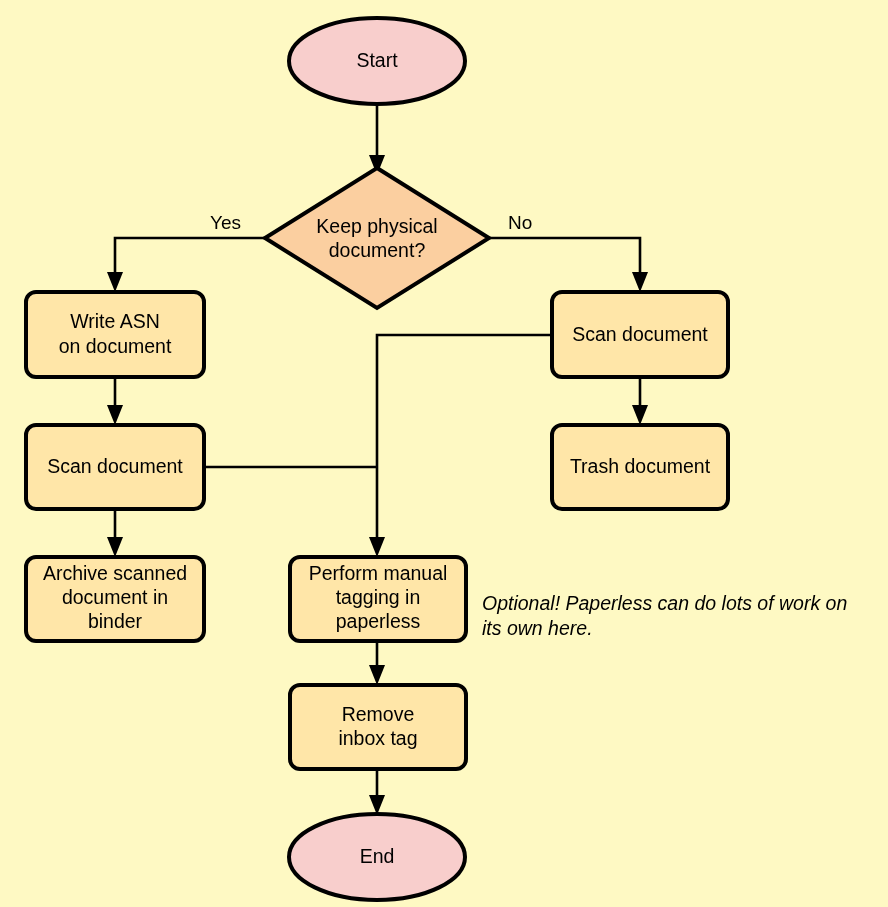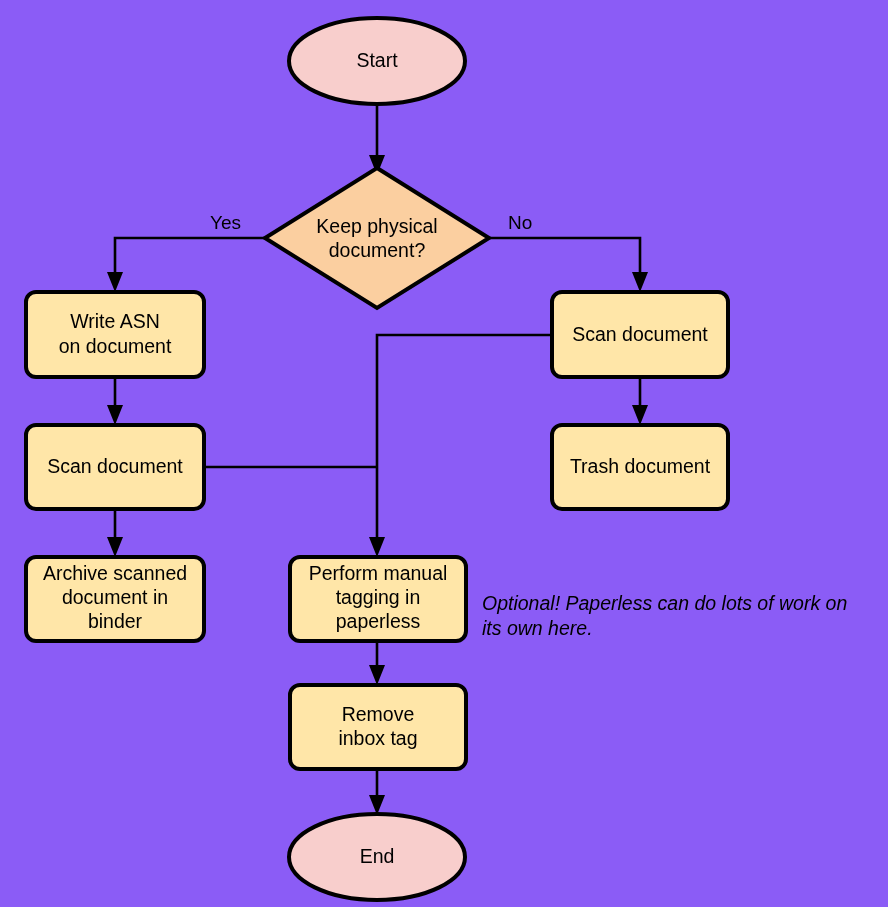--- a/index.html
+++ b/index.html
@@ -7,21 +7,21 @@
     padding: 0;
     background: #ffffff;
   }
   body {
     font-family: "Liberation Sans", sans-serif;
   }
   #flowchart-canvas {
     position: relative;
     width: 888px;
     height: 907px;
-    background: #8b5cf6;
+    background: #fef9c3;
     overflow: hidden;
   }
   #flow-svg {
     position: absolute;
     left: 0;
     top: 0;
     width: 888px;
     height: 907px;
   }
   .node-text {

